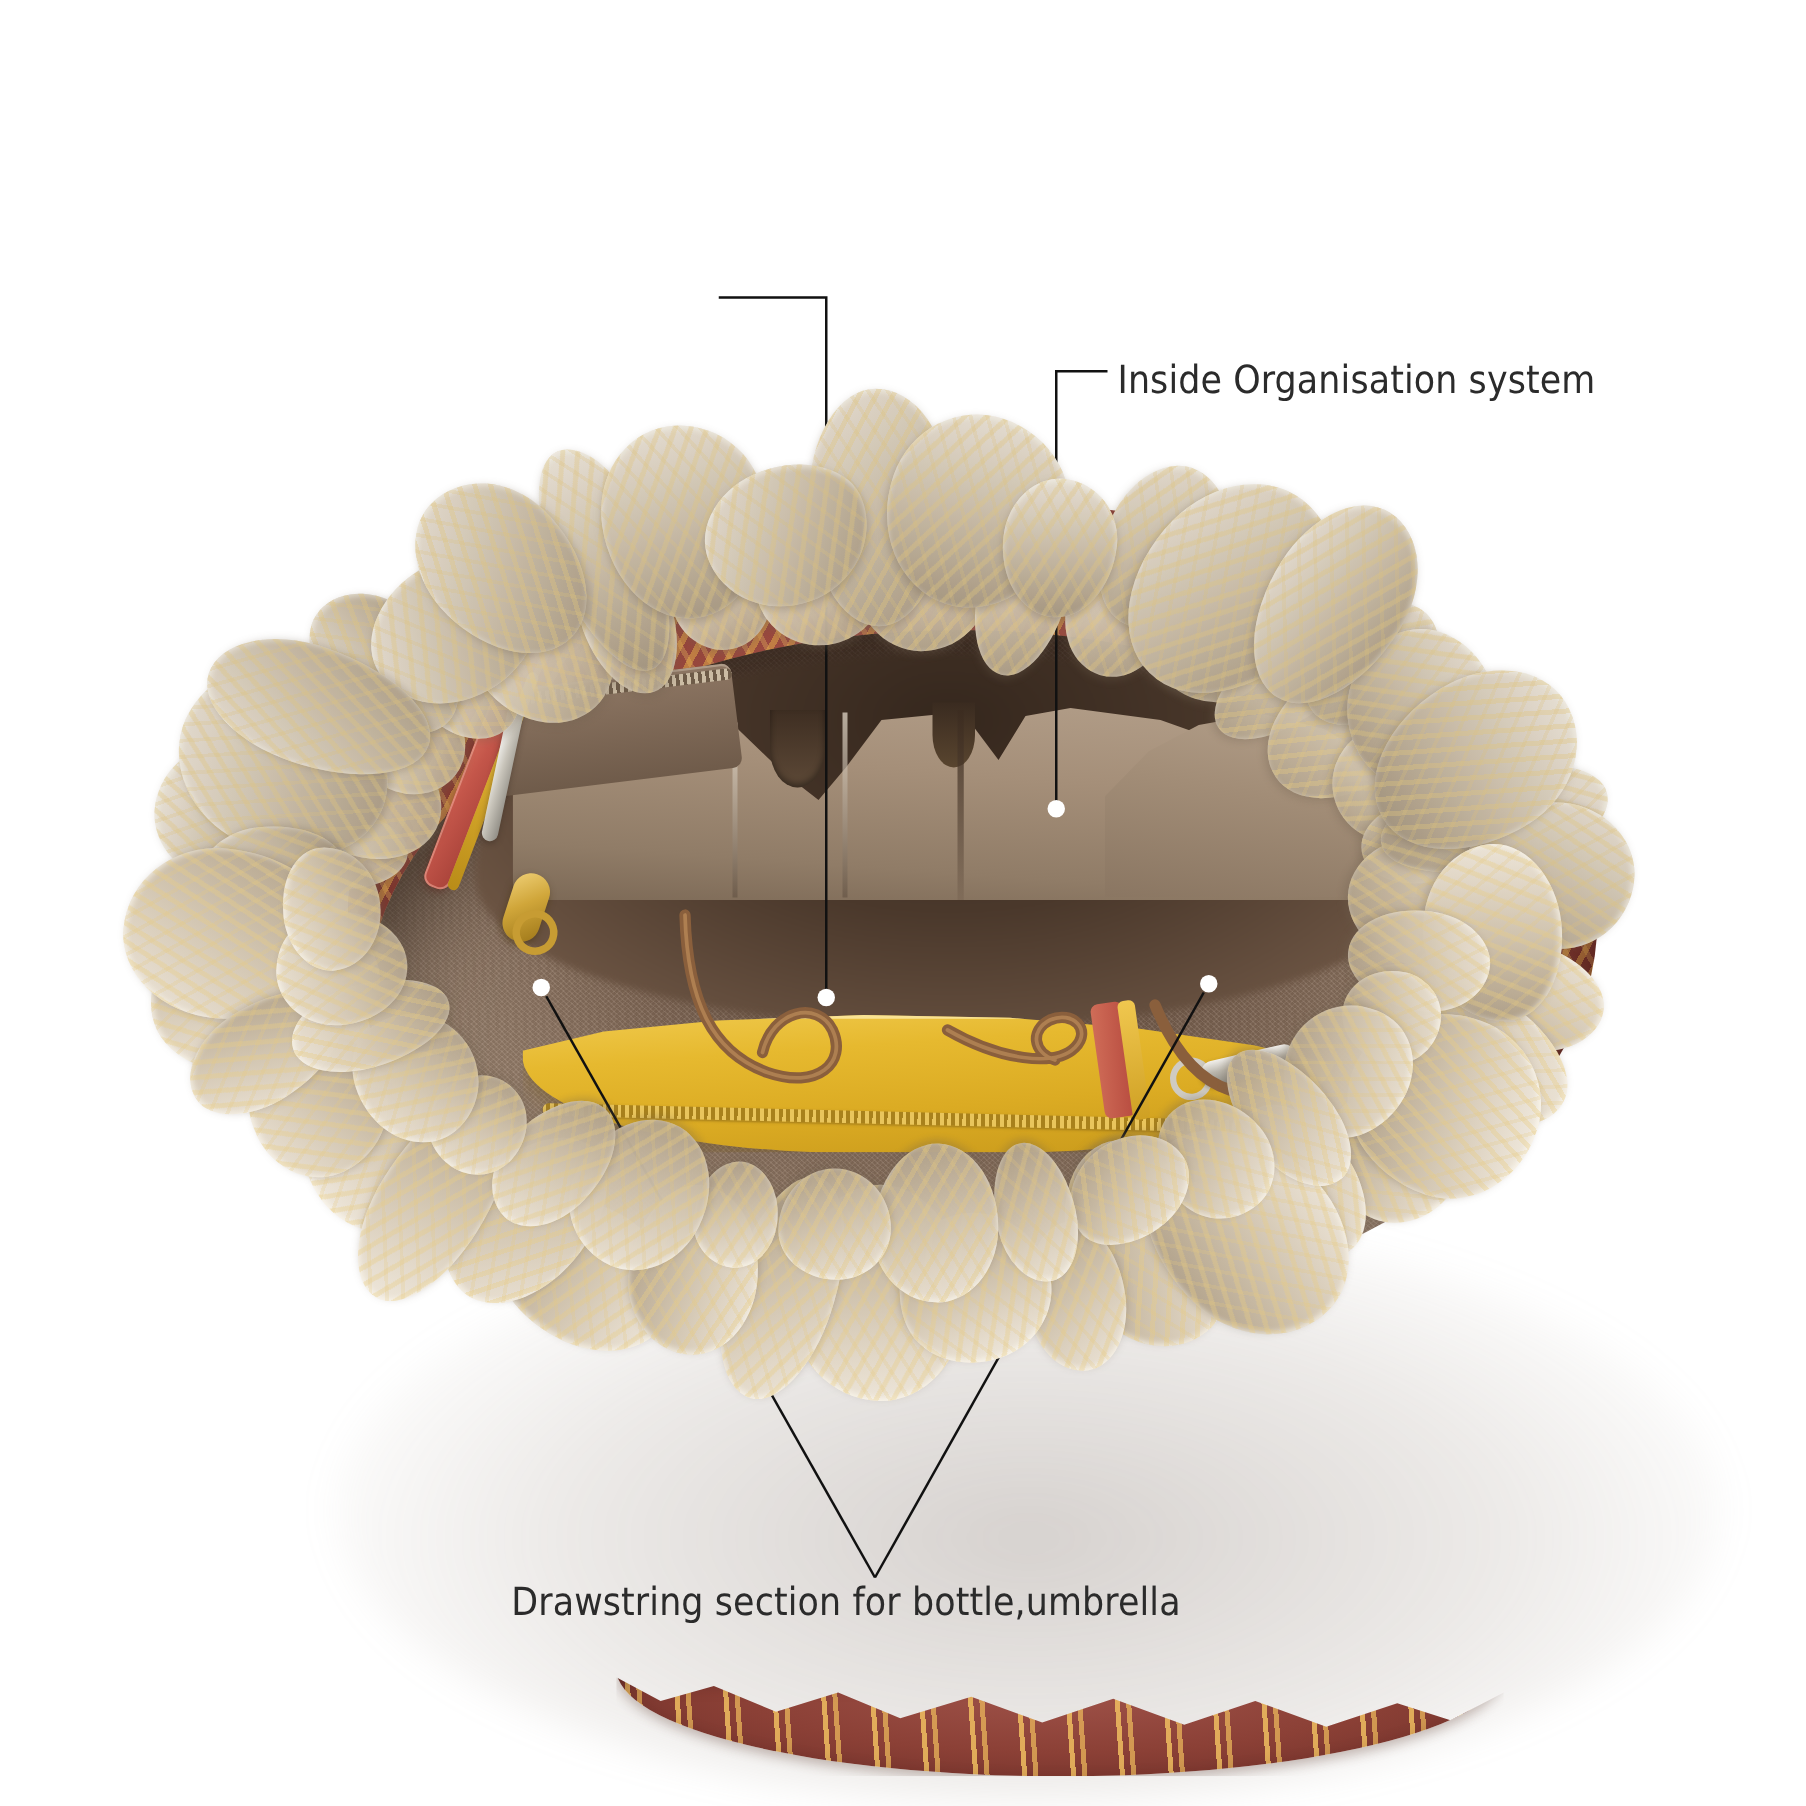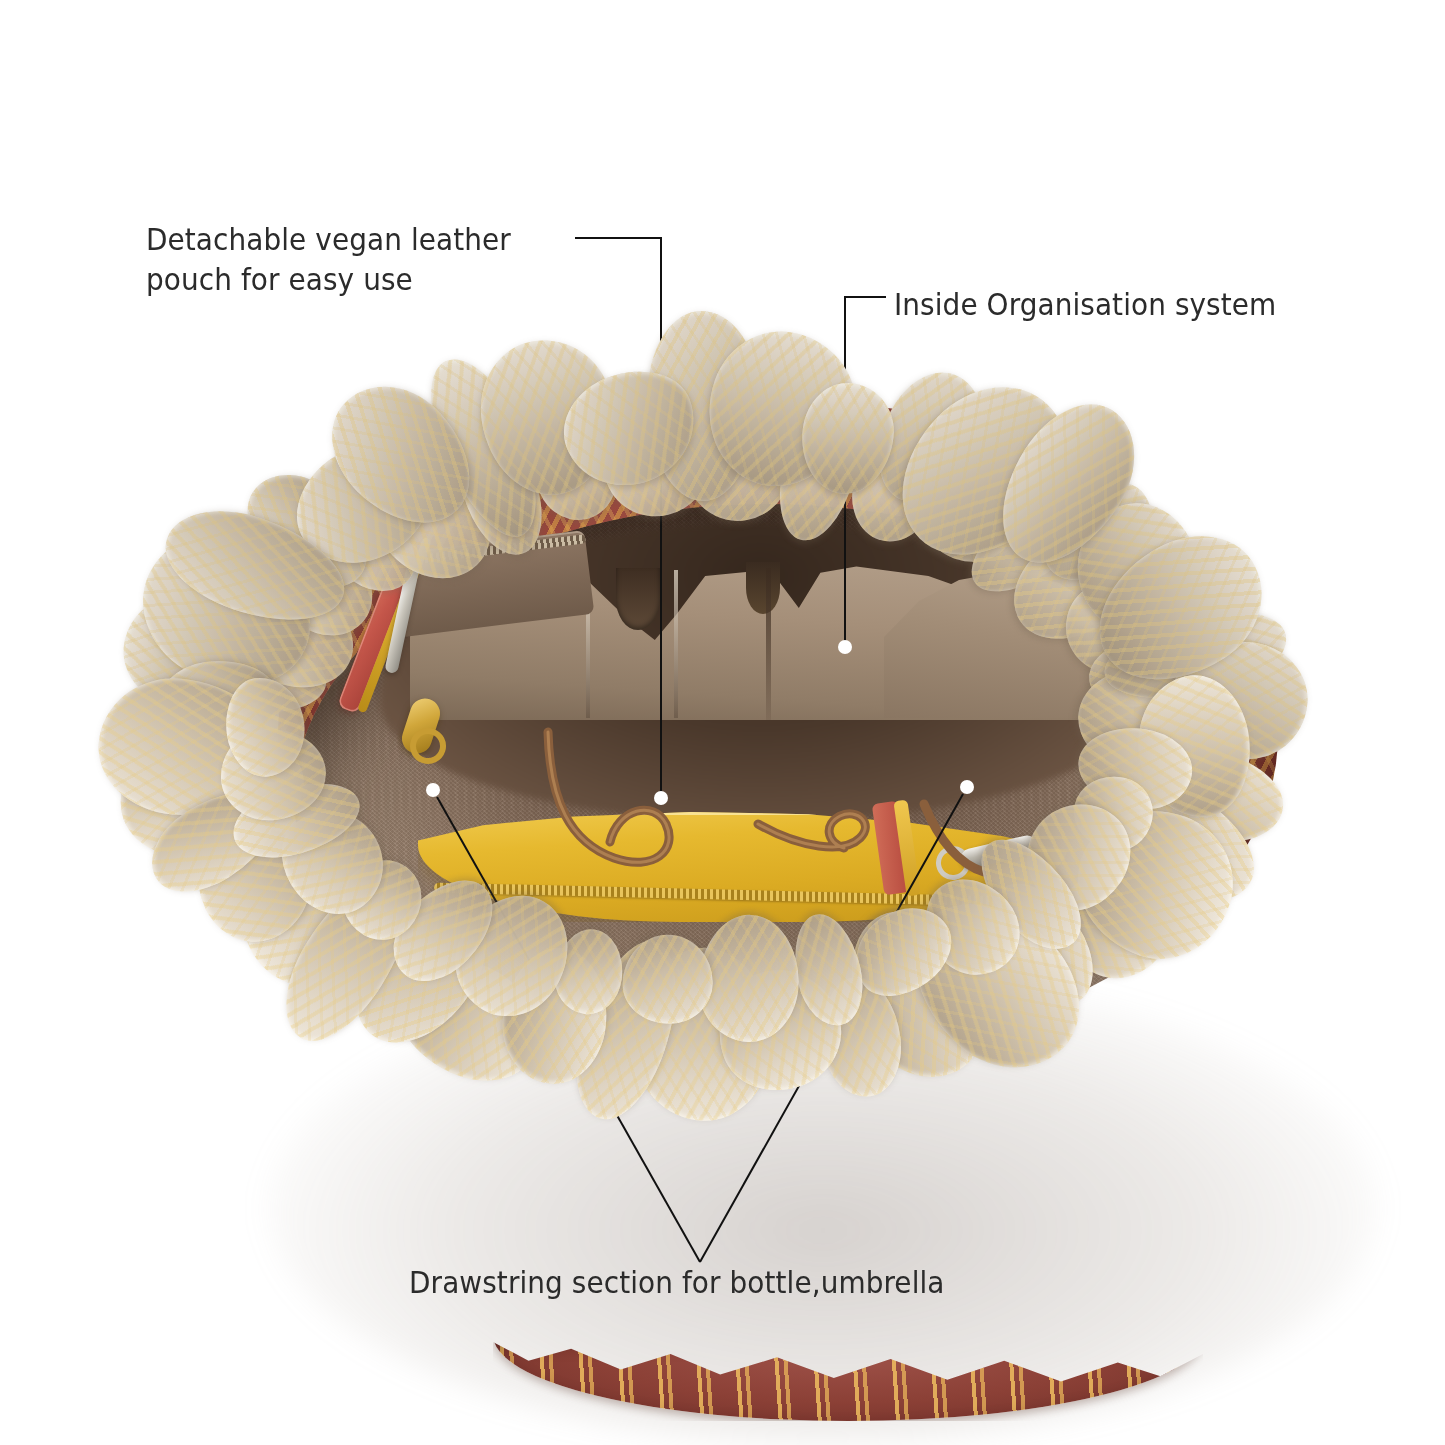--- a/index.html
+++ b/index.html
@@ -301,20 +301,18 @@
       <path id="ld-dr" d="M 963 794 L 700 1262" stroke="#111111" stroke-width="2"></path>
     </g>
     <g>
       <circle id="dot-pouch" fill="#ffffff" cx="661" cy="798" r="7"></circle>
       <circle id="dot-org" fill="#ffffff" cx="845" cy="647" r="7"></circle>
       <circle id="dot-dl" fill="#ffffff" cx="433" cy="790" r="7"></circle>
       <circle id="dot-dr" fill="#ffffff" cx="967" cy="787" r="7"></circle>
     </g>
   </svg>
 
-  <div class="callout-text" id="label-pouch" style="color: rgb(43, 43, 43); font-size: 31px;">Detachable vegan leather
-pouch for easy use</div>
 
   <div class="callout-text" id="label-org" style="color: rgb(43, 43, 43); font-size: 31px;">Inside Organisation system</div>
 
   <div class="callout-text" id="label-draw" style="color: rgb(43, 43, 43); font-size: 31px;">Drawstring section for bottle,umbrella</div>
 
 </div>
 
 </body></html>

